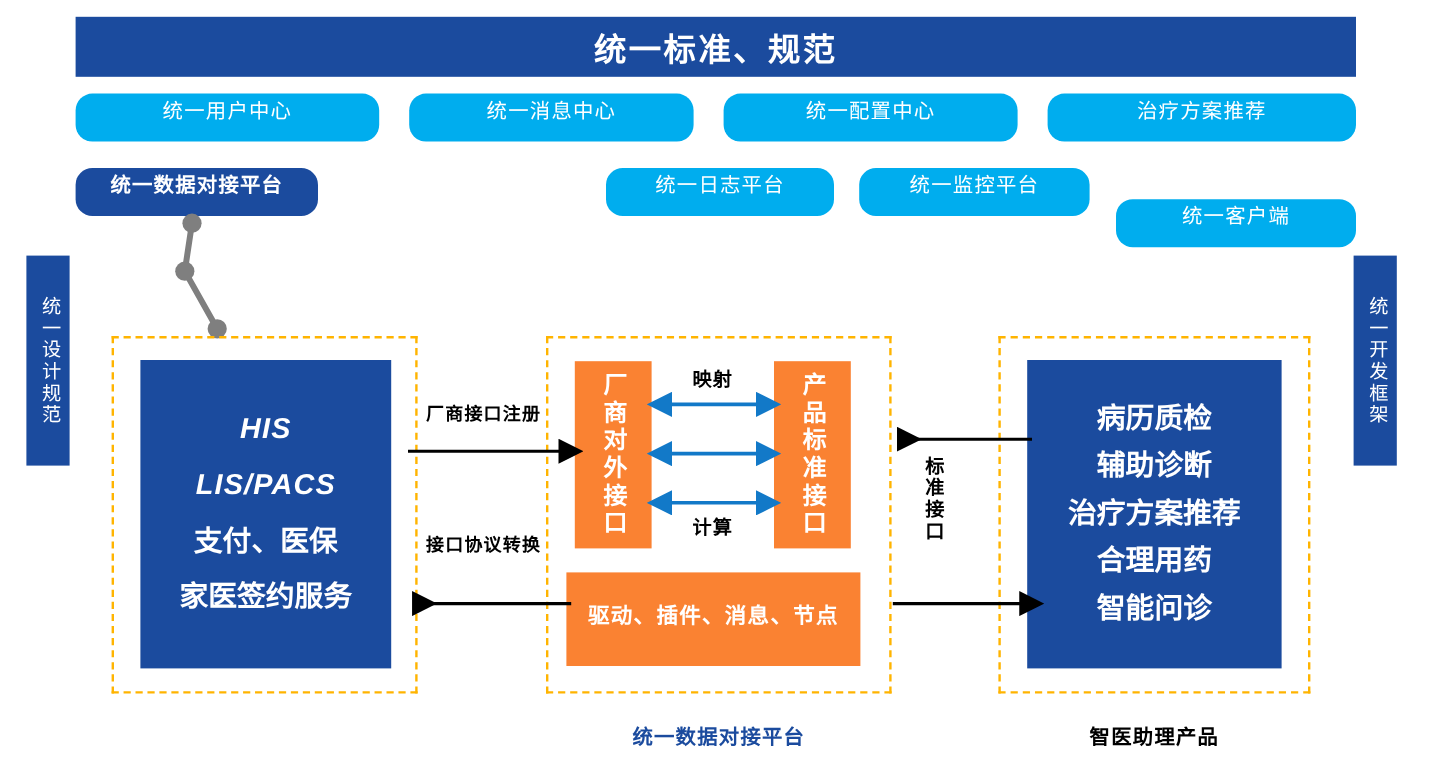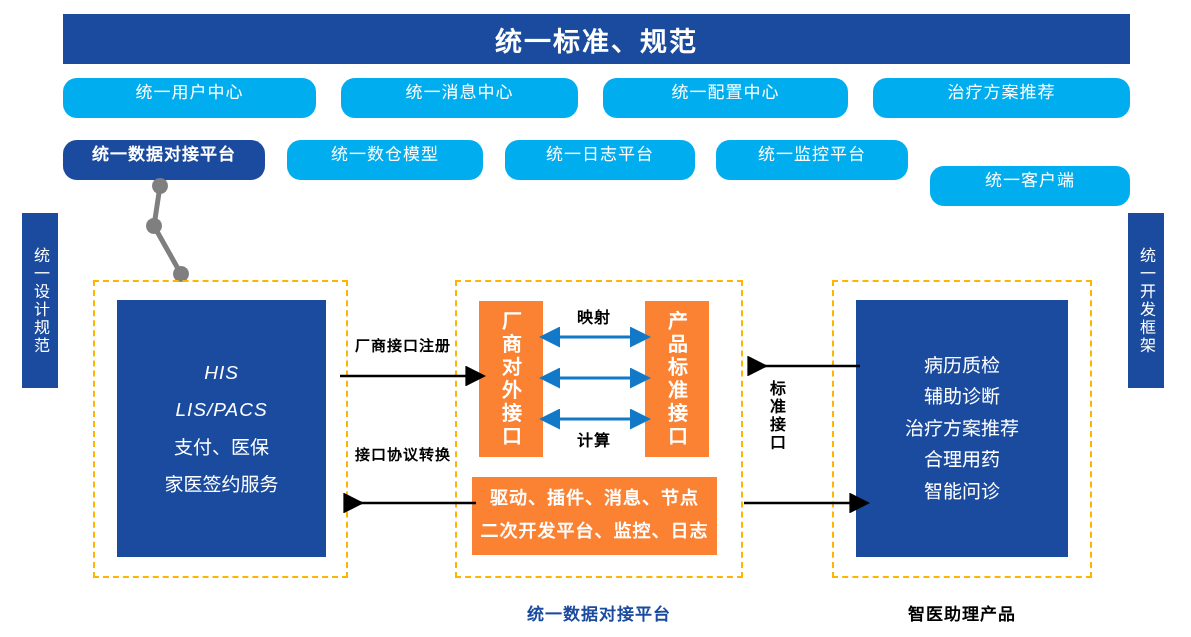--- a/index.html
+++ b/index.html
@@ -65,22 +65,22 @@
     border: 2.5px dashed #FFB400;
     box-sizing: border-box;
   }
 
   
   .panel-blue {
     background: #1B4B9E;
     color: #ffffff;
     display: flex; flex-direction: column;
     align-items: center; justify-content: center;
-    font-size: 19px;
-    font-weight: normal;
+    font-size: 24px;
+    font-weight: bold;
     line-height: 1.95;
     box-sizing: border-box;
   }
   .panel-blue .italic {
     font-style: italic;
     letter-spacing: 1px;
   }
   .panel-orange {
     background: #FA8232;
     color: #ffffff;
@@ -158,23 +158,20 @@
   <div class="abs chip" style="left:603px; top:78px; width:245px;">
     <span>统一配置中心</span>
   </div>
   <div class="abs chip" style="left:873px; top:78px; width:257px;">
     <span>治疗方案推荐</span>
   </div>
 
   <div class="abs chip dark" style="left:63px; top:140px; width:202px;">
     <span>统一数据对接平台</span>
   </div>
-  <div class="abs chip" style="left:287px; top:140px; width:196px;">
-    <span>统一数仓模型</span>
-  </div>
   <div class="abs chip" style="left:505px; top:140px; width:190px;">
     <span>统一日志平台</span>
   </div>
   <div class="abs chip" style="left:716px; top:140px; width:192px;">
     <span>统一监控平台</span>
   </div>
   <div class="abs chip" style="left:930px; top:140px; width:200px;margin-top:26px;">
     <span>统一客户端</span>
   </div>
 
@@ -225,21 +222,20 @@
     </defs>
     <g stroke="#1279C8" stroke-width="3" marker-start="url(#bl)" marker-end="url(#br)">
       <line x1="8" y1="7" x2="84" y2="7"></line>
       <line x1="8" y1="48" x2="84" y2="48"></line>
       <line x1="8" y1="89" x2="84" y2="89"></line>
     </g>
   </svg>
 
   <div class="abs panel-orange bottom" style="left:472px; top:477px; width:245px; height:78px;">
     <span>驱动、插件、消息、节点</span>
-    <span>二次开发平台、监控、日志</span>
   </div>
 
   <div class="abs caption accent" style="left:455px; top:600px; width:288px;">统一数据对接平台</div>
 
   <div class="abs group" style="left:832px; top:280px; width:260px; height:298px;"></div>
   <div class="abs panel-blue" style="left:856px; top:300px; width:212px; height:257px; line-height:1.65;">
     <span>病历质检</span>
     <span>辅助诊断</span>
     <span>治疗方案推荐</span>
     <span>合理用药</span>

